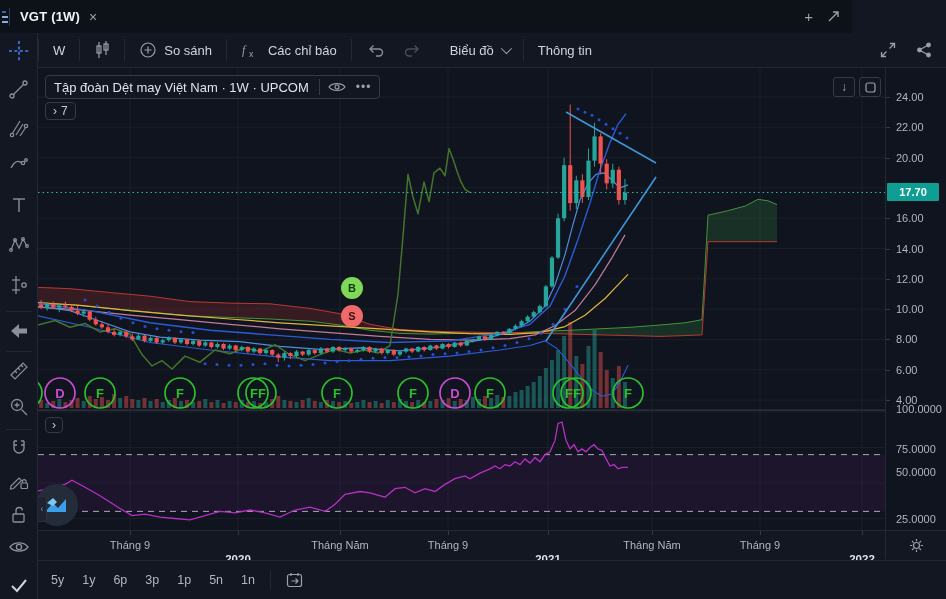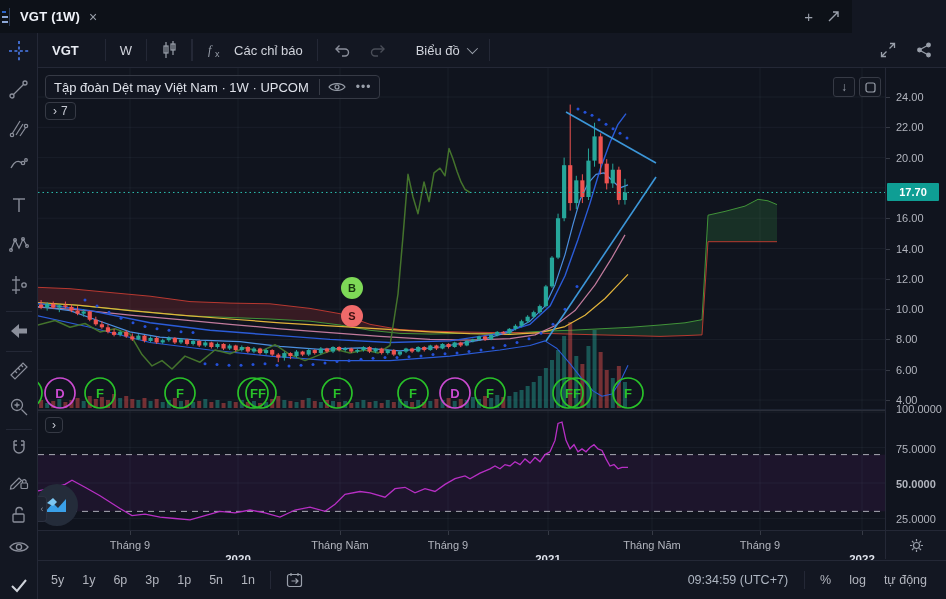--- a/index.html
+++ b/index.html
@@ -70,35 +70,41 @@
       <span class="win-ic">+</span>
       <span class="win-ic">
         <svg width="13" height="13" viewBox="0 0 13 13">
             <path d="M2 11 L11 2 M6 2 h5 v5" stroke="#9aa0ab" stroke-width="1.4" fill="none"></path>
           </svg>
       </span>
     </div>
   </div>
 
   <div id="toolbar">
-    <div class="tb-item tb-sym">VGT</div>
     <div class="tb-sep"></div>
     <div class="tb-item">W</div>
     <div class="tb-sep"></div>
     <div class="tb-item">
       <svg width="16" height="20" viewBox="0 0 16 20">
           <g stroke="#9aa0ab" stroke-width="1.2" fill="none">
             <line x1="5" y1="2" x2="5" y2="18"></line>
             <rect x="3" y="6" width="4" height="7"></rect>
             <line x1="12" y1="1" x2="12" y2="15"></line>
             <rect x="10" y="4" width="4" height="6"></rect>
           </g>
         </svg>
     </div>
     <div class="tb-sep"></div>
+    <div class="tb-item">
+      <svg width="18" height="18" viewBox="0 0 18 18">
+          <circle cx="9" cy="9" r="7" stroke="#9aa0ab" fill="none" stroke-width="1.2"></circle>
+          <path d="M9 5.5v7M5.5 9h7" stroke="#9aa0ab" stroke-width="1.2"></path>
+        </svg>
+      <span>So sánh</span>
+    </div>
     <div class="tb-sep"></div>
     <div class="tb-item">
       <svg width="20" height="18" viewBox="0 0 20 18">
           <text x="1" y="13" font-size="12" font-style="italic" fill="#9aa0ab" font-family="Liberation Serif,serif">f</text>
           <text x="8" y="16" font-size="9" fill="#9aa0ab">x</text>
         </svg>
       <span>Các chỉ báo</span>
     </div>
     <div class="tb-sep"></div>
     <div class="tb-item">
@@ -111,20 +117,21 @@
       <svg width="20" height="16" viewBox="0 0 20 16">
           <path d="M16 7 H7 a3.5 3.5 0 0 0 0 7 H10" stroke="#4a4e58" stroke-width="1.4" fill="none"></path>
           <path d="M12.5 3.5 L16 7 L12.5 10.5" stroke="#4a4e58" stroke-width="1.4" fill="none"></path>
         </svg>
     </div>
     <div class="tb-item">
       <span>Biểu đồ</span>
         <span class="chev"></span>
     </div>
     <div class="tb-sep"></div>
+    <div class="tb-item">Thông tin</div>
     <div class="right">
       <div class="icbtn">
         <svg width="16" height="16" viewBox="0 0 16 16">
             <g stroke="#9aa0ab" stroke-width="1.3" fill="none">
               <path d="M10 1.5 h4.5 v4.5 M14.5 1.5 L9.5 6.5"></path>
               <path d="M6 14.5 H1.5 V10 M1.5 14.5 L6.5 9.5"></path>
             </g>
           </svg>
       </div>
       <div class="icbtn">
@@ -763,21 +770,21 @@
         <div class="pa-tick" style="top: 241.128px;"></div>
         <div class="pa-label" style="top: 235px;">10.00</div>
         <div class="pa-tick" style="top: 271.432px;"></div>
         <div class="pa-label" style="top: 265.432px;">8.00</div>
         <div class="pa-tick" style="top: 301.736px;"></div>
         <div class="pa-label" style="top: 295.736px;">6.00</div>
         <div class="pa-tick" style="top: 332.04px;"></div>
         <div class="pa-label" style="top: 326.04px;">4.00</div>
         <div class="pa-label" style="top: 335px;">100.0000</div>
         <div class="pa-label" style="top: 374.525px;">75.0000</div>
-        <div class="pa-label" style="top: 410px; font-weight: bold;">50.0000</div>
+        <div class="pa-label" style="top: 398px;">50.0000</div>
         <div class="pa-label" style="top: 445.475px;">25.0000</div>
       </div>
   </div>
 
   <div id="time-axis">
       <div class="ta-tick" style="left: 92px;"></div>
       <div class="ta-label" style="left: 92px;">Tháng 9</div>
       <div class="ta-tick" style="left: 200px;"></div>
       <div class="ta-label yr" style="left: 200px;">2020</div>
       <div class="ta-tick" style="left: 302px;"></div>
@@ -814,22 +821,15 @@
     <span class="bb-item">
       <svg width="17" height="16" viewBox="0 0 17 16">
           <g stroke="#9aa0ab" stroke-width="1.2" fill="none">
             <rect x="1.5" y="2.5" width="14" height="12" rx="2"></rect>
             <line x1="5" y1="1" x2="5" y2="4"></line>
             <line x1="12" y1="1" x2="12" y2="4"></line>
             <path d="M5.5 9 h6 M9.5 6.5 L12 9 L9.5 11.5"></path>
           </g>
         </svg>
     </span>
-    <div class="right">
-      <span id="clock">09:34:59 (UTC+7)</span>
-      <span class="bb-sep"></span>
-      <span class="bb-item">%</span>
-      <span class="bb-item">log</span>
-      <span class="bb-item">tự động</span>
-    </div>
   </div>
 
 </div>
 
 </body></html>

